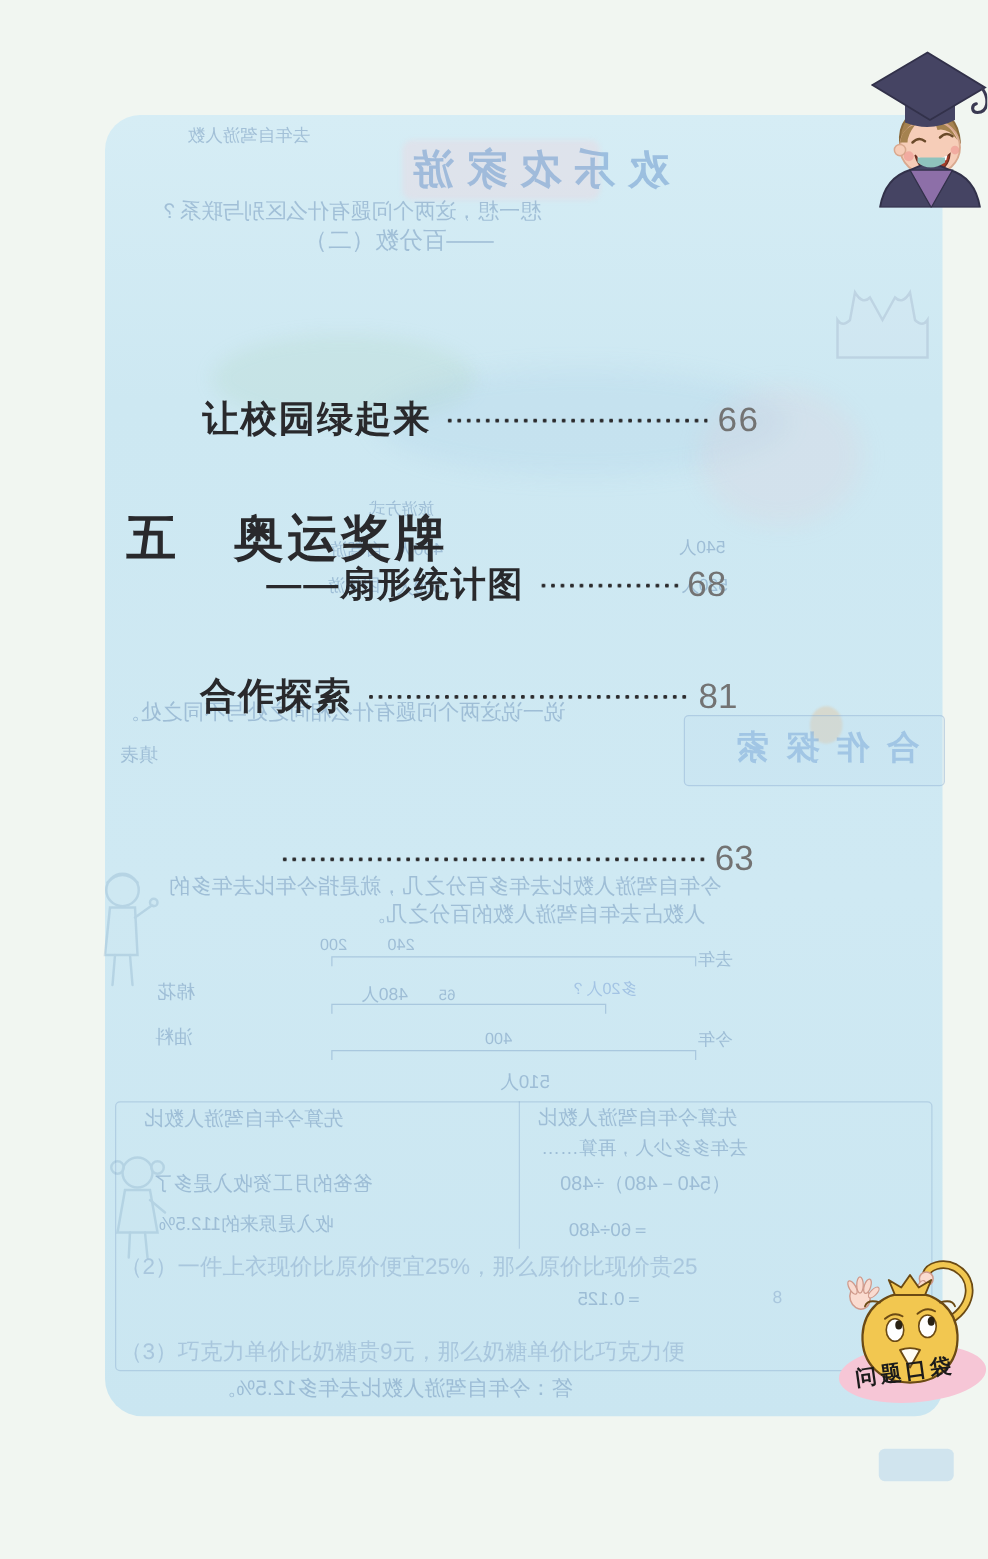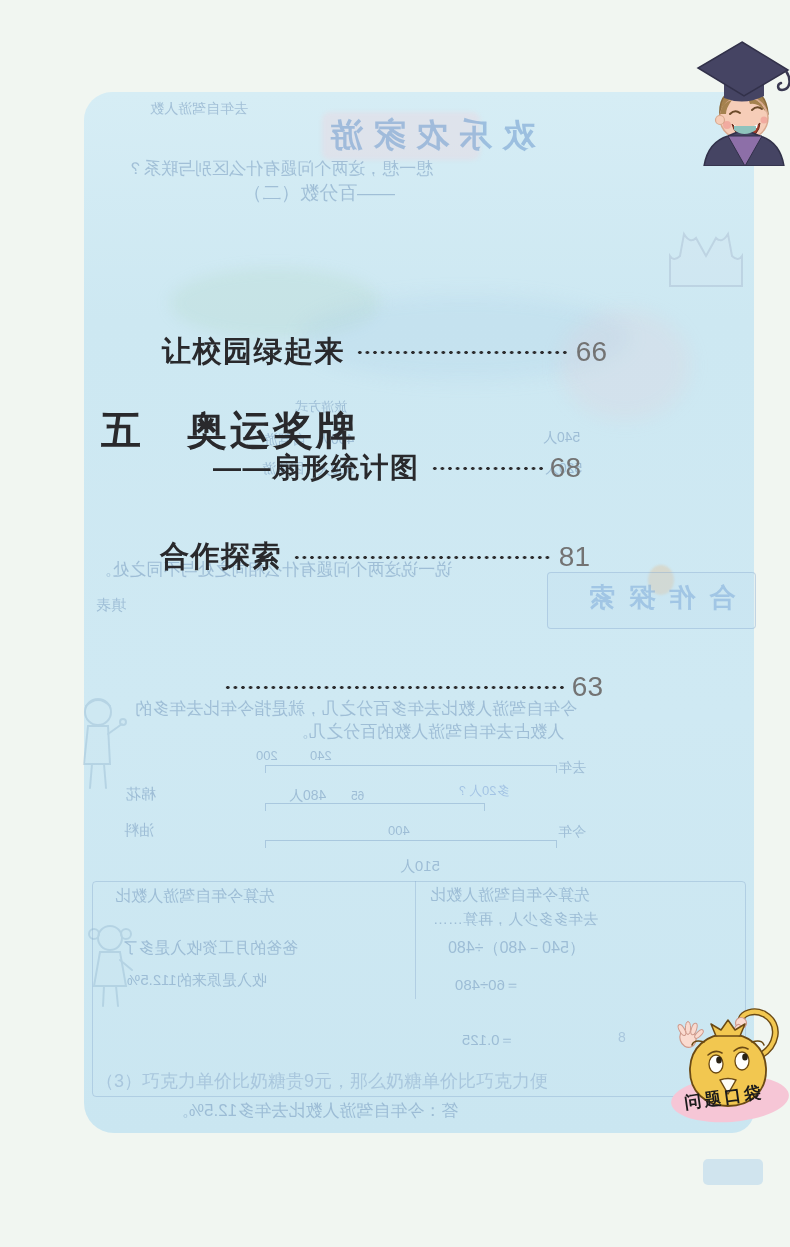--- a/index.html
+++ b/index.html
@@ -100,20 +100,21 @@
   <div class="gbox" style="left:92px;top:881px;width:652px;height:214px;"></div>
   <div class="gvline" style="left:415px;top:881px;height:118px;"></div>
   <div class="g gm" style="left:115px;top:888px;font-size:16px;">先算今年自驾游人数比</div>
   <div class="g gm" style="left:430px;top:887px;font-size:16px;">先算今年自驾游人数比</div>
   <div class="g gm" style="left:433px;top:911px;font-size:15px;">去年多多少人，再算……</div>
   <div class="g gm" style="left:122px;top:940px;font-size:16px;">爸爸的月工资收入是多了</div>
   <div class="g gm" style="left:127px;top:972px;font-size:15px;">收入是原来的112.5%</div>
   <div class="g gm" style="left:448px;top:940px;font-size:16px;">（540－480）÷480</div>
   <div class="g gm" style="left:455px;top:977px;font-size:15px;">＝60÷480</div>
   <div class="g gm" style="left:462px;top:1032px;font-size:15px;">＝0.125</div>
+  <div class="g gfaint" style="left:96px;top:1004px;font-size:18px;">（2）一件上衣现价比原价便宜25%，那么原价比现价贵25</div>
   <div class="g gfaint" style="left:618px;top:1030px;font-size:14px;">8</div>
   <div class="g gfaint" style="left:96px;top:1072px;font-size:18px;">（3）巧克力单价比奶糖贵9元，那么奶糖单价比巧克力便</div>
   <div class="g gm" style="left:172px;top:1102px;font-size:17px;">答：今年自驾游人数比去年多12.5%。</div>
 
   <svg class="sprite" style="left:64px;top:690px;opacity:.3;" width="66" height="112" viewBox="0 0 66 112">
     <g fill="rgba(200,220,235,.3)" stroke="#7fa6c4" stroke-width="2" stroke-linecap="round">
       <circle cx="34" cy="22" r="13"></circle>
       <path d="M 22 16 Q 34 4 46 16" fill="none"></path>
       <path d="M 24 36 L 20 74 L 46 74 L 44 36 Z"></path>
       <path d="M 44 44 L 58 34" fill="none"></path>
@@ -124,21 +125,21 @@
   <svg class="sprite" style="left:80px;top:920px;opacity:.3;" width="62" height="100" viewBox="0 0 62 100">
     <g fill="rgba(200,220,235,.3)" stroke="#7fa6c4" stroke-width="2" stroke-linecap="round">
       <circle cx="30" cy="18" r="12"></circle>
         <circle cx="14" cy="14" r="5"></circle>
         <circle cx="46" cy="14" r="5"></circle>
       <path d="M 20 32 L 14 66 L 46 66 L 40 32 Z"></path>
       <path d="M 24 66 L 23 86 M 36 66 L 38 86 M 40 40 L 52 50" fill="none"></path>
     </g>
   </svg>
 
-  <div class="toc-row entry" style="left:162px;top:332px;width:445px;">
+  <div class="toc-row entry" style="left:162px;top:316px;width:445px;font-family:Liberation Mono, monospace;">
     <span class="toc-title">让校园绿起来</span>
     <span class="toc-dots"></span>
     <span class="toc-page">66</span>
   </div>
   <div class="toc-row chapter" style="left:101px;top:403px;">
     <span class="toc-title">五　奥运奖牌</span>
   </div>
   <div class="toc-row sub" style="left:213px;top:449px;width:368px;text-align:right;">
     <span class="toc-title">——扇形统计图</span>
     <span class="toc-dots"></span>

